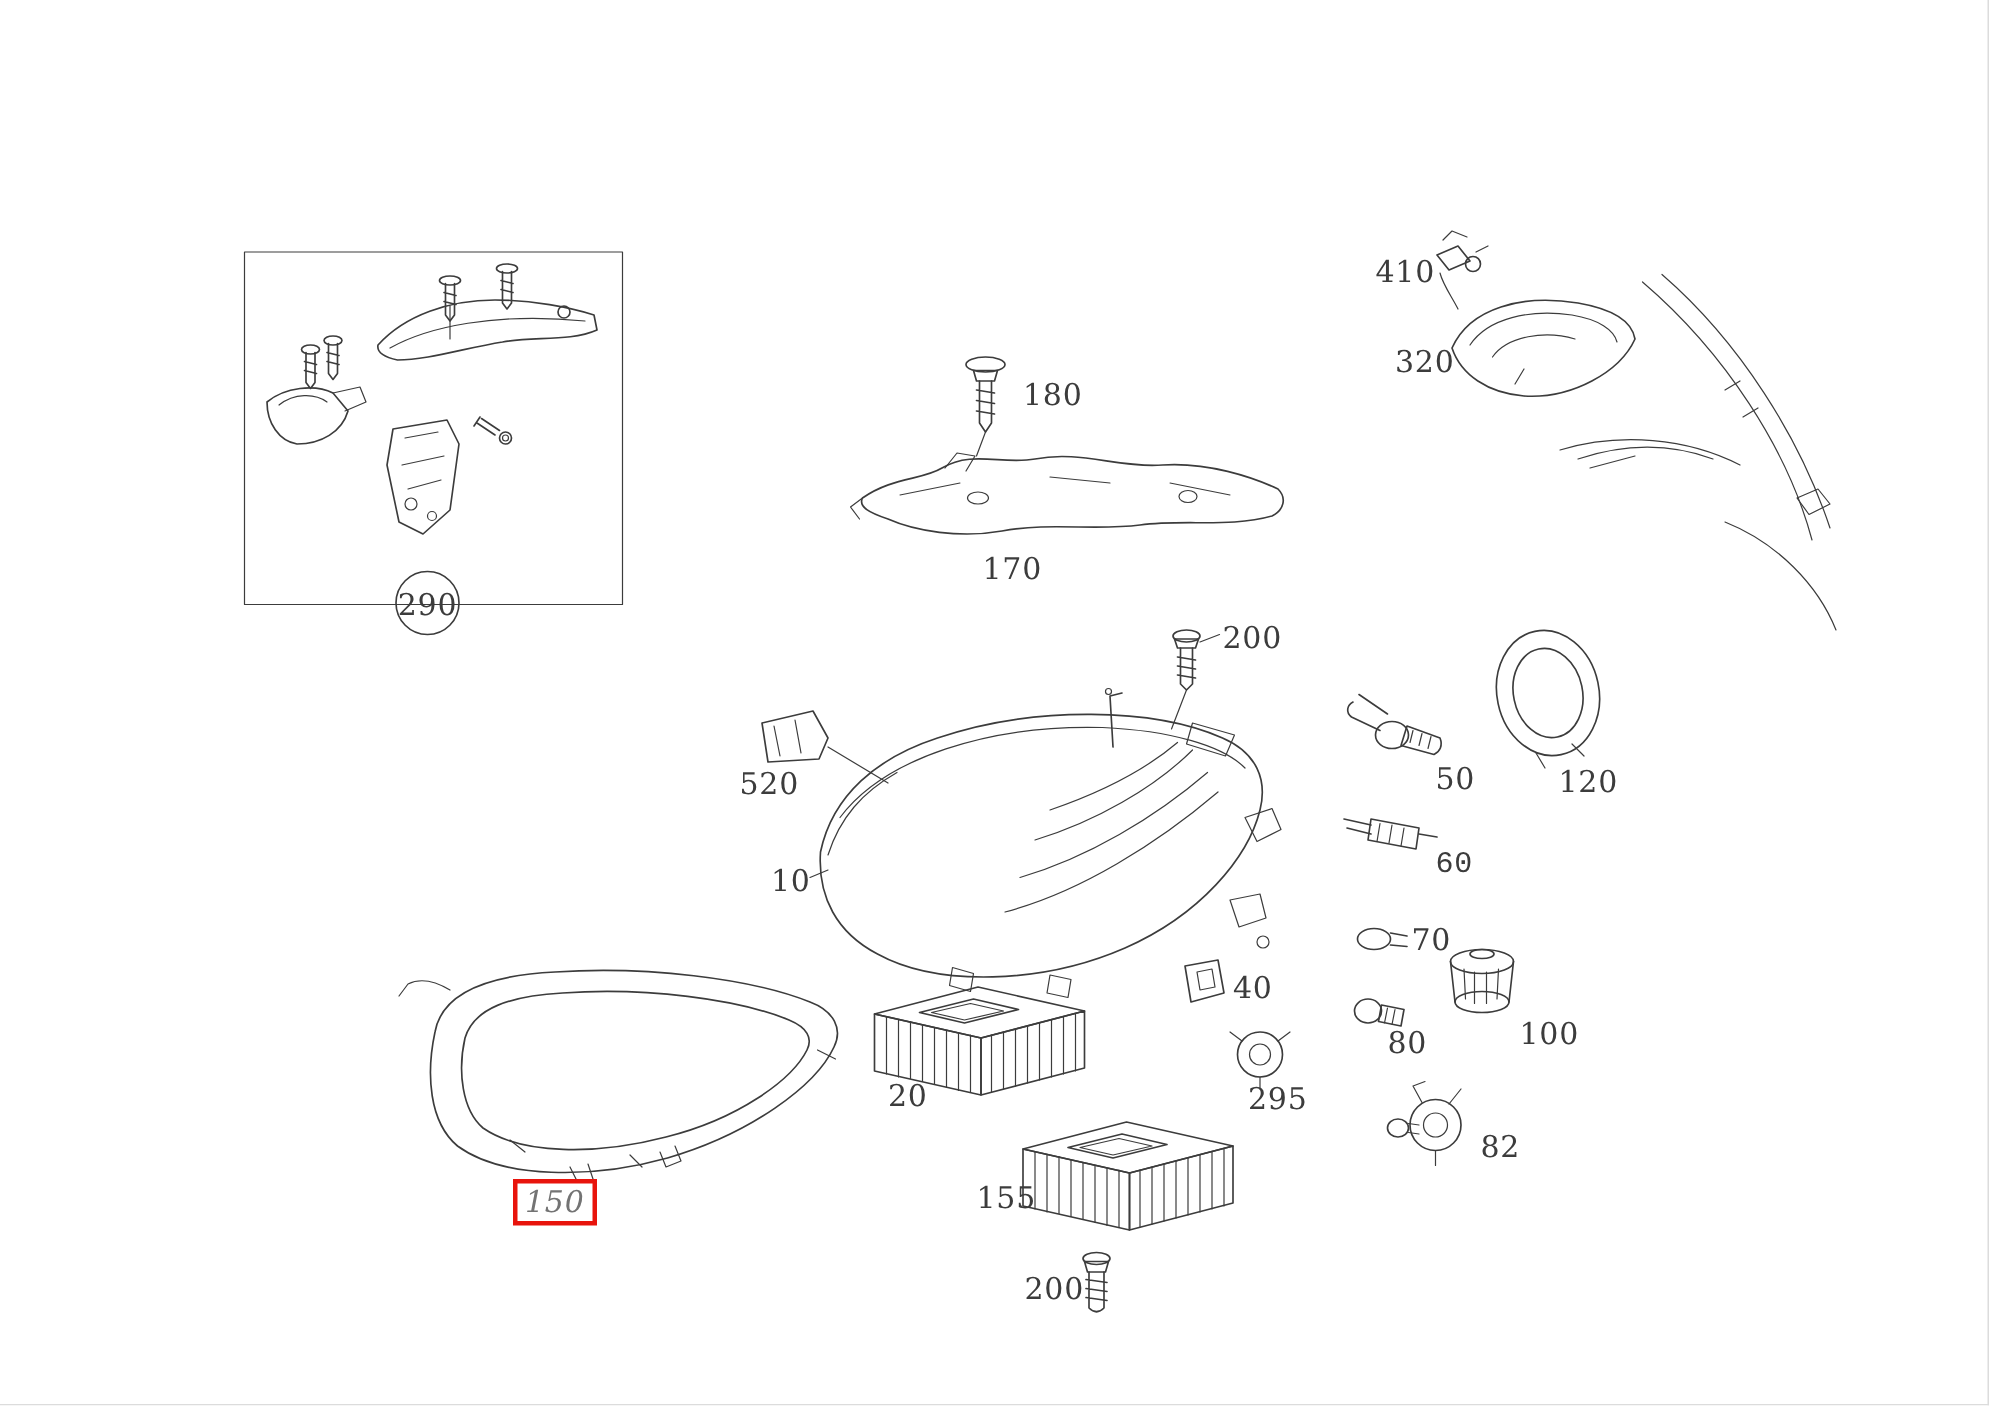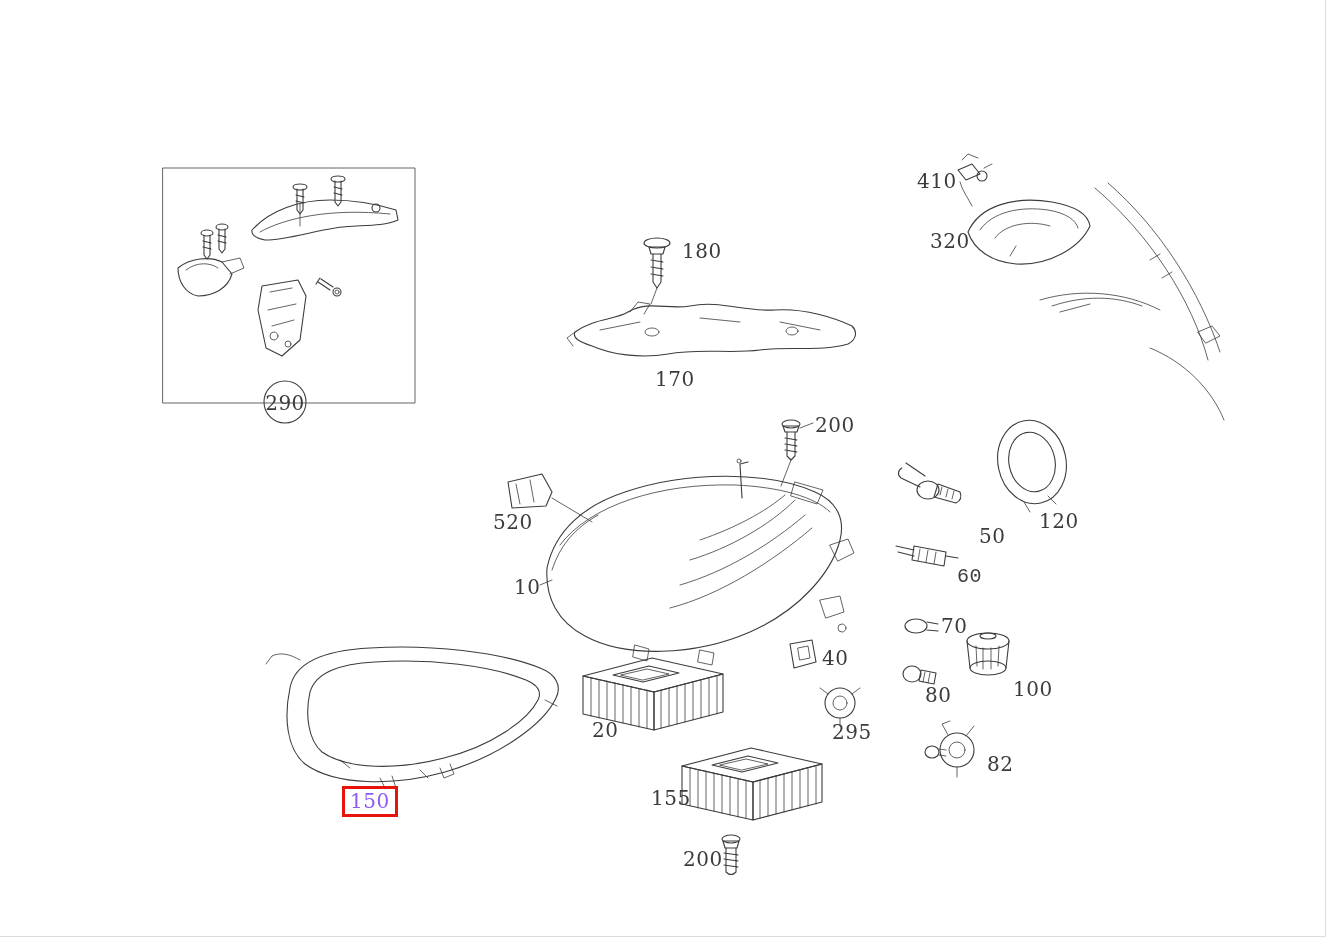--- a/index.html
+++ b/index.html
@@ -27,21 +27,21 @@
     white-space:nowrap;
   }
   .lbl.center{text-align:center;}
   .hl{
     position:absolute;
     left:342px;top:786px;
     border:3px solid var(--hl,#e8140c);
     padding:2px 5px 3px 5px;
     background:#fff;
   }
-  .hl .lbl{position:static;color:#8b5cf6;}
+  .hl .lbl{position:static;color:#737373;font-style:italic;}
 </style>
 </head>
 <body>
 
 <div class="stage">
 
   <svg class="canvas" width="1326" height="937" viewBox="0 0 1326 937">
     <defs>
       <g id="ecu" class="ln">
         <path d="M0,18 L69,0 L140,16 L71,34 Z"></path>
@@ -216,28 +216,28 @@
     </g>
 
     <g class="ln">
       <ellipse cx="731" cy="839" rx="9" ry="4"></ellipse>
       <path d="M723,841 L739,841 L737,848 L725,848 Z"></path>
       <path d="M726,848 L726,872 M736,848 L736,872 M724,853 L738,855 M724,859 L738,861 M724,865 L738,867 M726,872 Q731,877 736,872"></path>
     </g>
   </svg>
 
   <div class="lbl center" style="left:263px;top:393px;width:44px;">290</div>
-  <div class="lbl" style="left:682px;top:241px;">180</div>
+  <div class="lbl" style="left:682px;top:253px;">180</div>
   <div class="lbl" style="left:655px;top:369px;">170</div>
   <div class="lbl" style="left:917px;top:171px;">410</div>
   <div class="lbl" style="left:930px;top:231px;">320</div>
   <div class="lbl" style="left:815px;top:415px;">200</div>
   <div class="lbl" style="left:493px;top:512px;">520</div>
   <div class="lbl" style="left:514px;top:577px;">10</div>
-  <div class="lbl" style="left:957px;top:526px;margin-left:22px;">50</div>
+  <div class="lbl" style="left:957px;top:509px;">50</div>
   <div class="lbl" style="left:1039px;top:511px;">120</div>
   <div class="lbl" style="left:957px;top:567px;font-family:Liberation Mono, monospace;">60</div>
   <div class="lbl" style="left:941px;top:616px;">70</div>
   <div class="lbl" style="left:822px;top:648px;">40</div>
   <div class="lbl" style="left:1013px;top:679px;">100</div>
   <div class="lbl" style="left:925px;top:685px;">80</div>
   <div class="lbl" style="left:832px;top:722px;">295</div>
   <div class="lbl" style="left:592px;top:720px;">20</div>
   <div class="lbl" style="left:651px;top:788px;">155</div>
   <div class="lbl" style="left:987px;top:754px;">82</div>

